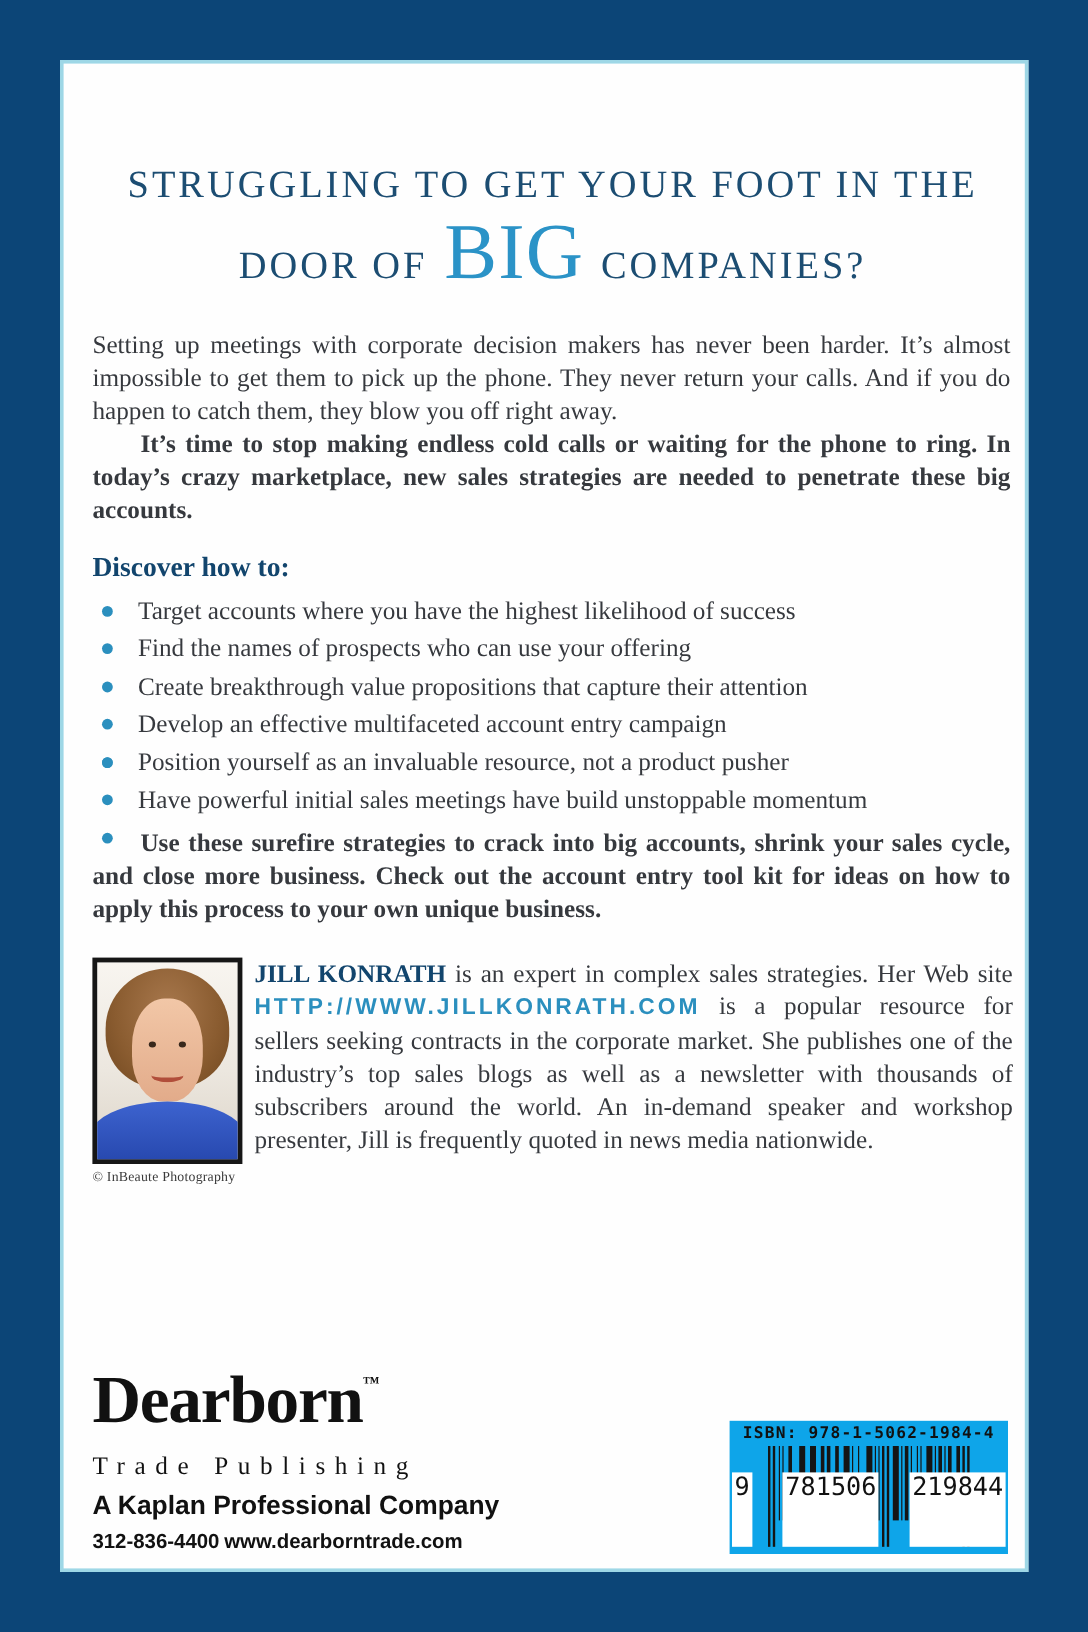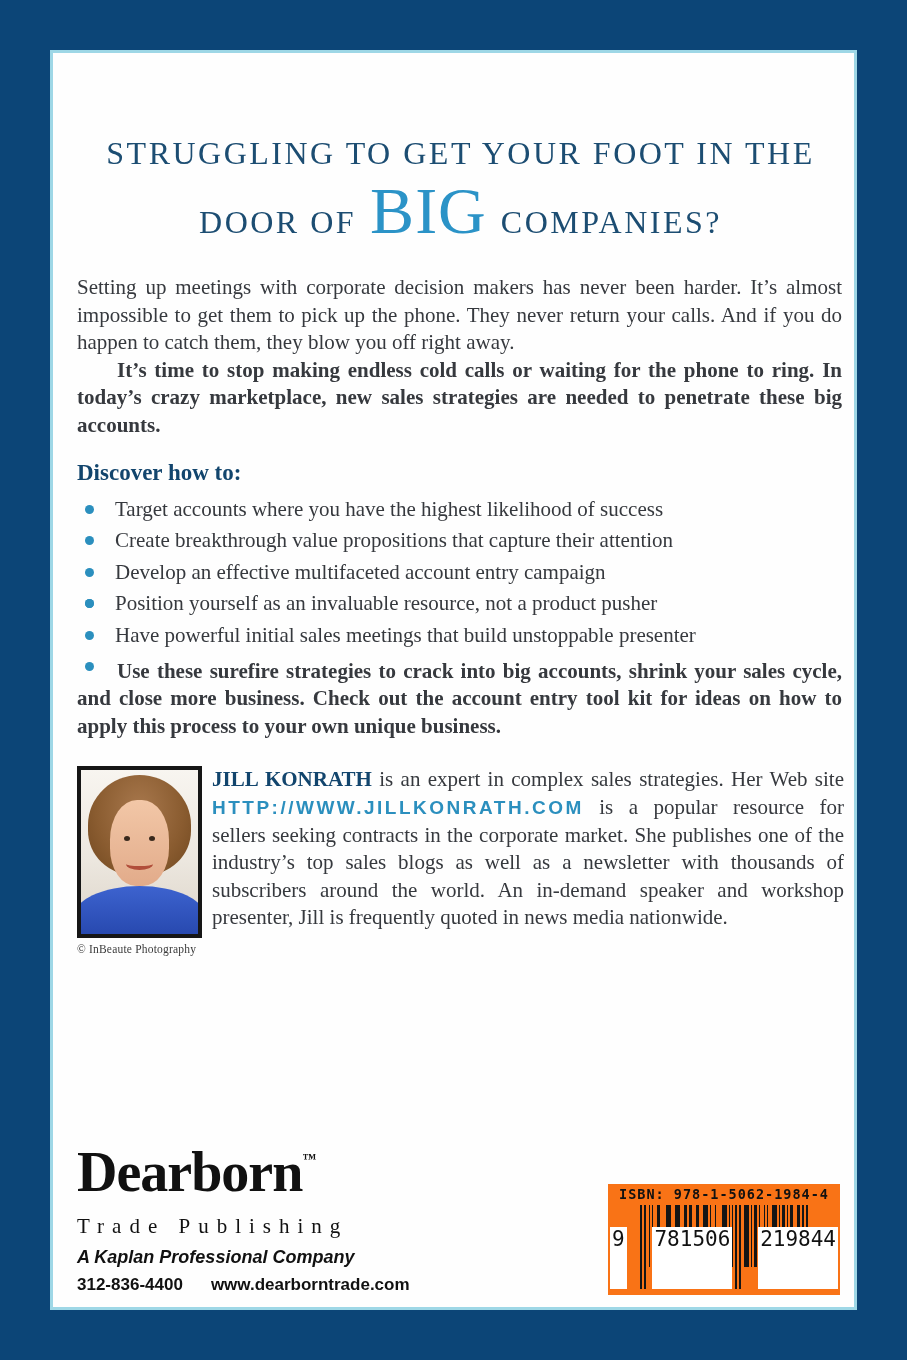--- a/index.html
+++ b/index.html
@@ -66,25 +66,25 @@
              font-size:19px; letter-spacing:2.5px; }
 
   
   .bottom { position:absolute; left:24px; right:14px; bottom:12px;
             display:flex; justify-content:space-between; align-items:flex-end; }
 
   .publisher { color:#111; }
   .dearborn { font-size:56px; font-weight:bold; letter-spacing:-1px; line-height:1; font-family:"Liberation Serif", serif; }
   .dearborn sup { font-size:14px; vertical-align:28px; letter-spacing:0; }
   .tradepub { margin-top:14px; font-size:21px; letter-spacing:8px; font-weight:500; }
-  .kaplan { margin-top:8px; font-family:"Liberation Sans", sans-serif; font-size:18px; font-weight:600;font-style:italic; }
+  .kaplan { margin-top:8px; font-family:"Liberation Sans", sans-serif; font-size:22px; font-weight:600; }
   .kaplan b { font-weight:800; }
-  .contact { margin-top:7px; font-family:"Liberation Sans", sans-serif; font-size:17px; font-weight:bold; display:flex; gap:28px; }
+  .contact { margin-top:7px; font-family:"Liberation Sans", sans-serif; font-size:17px; font-weight:bold; display:flex; gap:4px; }
 
-  .barcode-box { width:232px; background:#f97316; text-align:center; padding:2px 2px 4px; }
+  .barcode-box { width:232px; background:#0ea5e9; text-align:center; padding:2px 2px 4px; }
   .isbn { font-family:"DejaVu Sans Mono", monospace; font-size:13.5px; font-weight:bold;
           letter-spacing:1px; margin-bottom:3px; color:#111; }
   .bars { position:relative; height:86px; display:flex; align-items:flex-start;
           justify-content:center; }
   .bars span { display:inline-block; height:62px; background:#151515; }
   .bars span.tall { height:84px; }
   .bc-digits { position:absolute; left:0; right:0; top:58px; height:26px;
     display:flex; justify-content:space-between; align-items:flex-end;
     font-family:"DejaVu Sans Mono", monospace; font-size:21px; color:#111; }
   .bc-digits span { background:#fff; padding:0 2px; line-height:24px; }
@@ -104,25 +104,26 @@
       </div>
     </div>
 
     <p class="body-para">Setting up meetings with corporate decision makers has never been harder. It’s almost impossible to get them to pick up the phone. They never return your calls. And if you do happen to catch them, they blow you off right away.</p>
     <p class="body-para follow indent">It’s time to stop making endless cold calls or waiting for the phone to ring. In today’s crazy marketplace, new sales strategies are needed to penetrate these big accounts.</p>
 
     <h3 class="discover">Discover how to:</h3>
 
     <ul class="bullets">
       <li><span class="dot"></span><span>Target accounts where you have the highest likelihood of success</span></li>
+      <li><span class="dot"></span><span>Find the names of prospects who can use your offering</span></li>
       <li><span class="dot"></span><span>Create breakthrough value propositions that capture their attention</span></li>
       <li><span class="dot"></span><span>Develop an effective multifaceted account entry campaign</span></li>
       <li><span class="dot"></span></li>
       <li><span class="dot"></span><span>Position yourself as an invaluable resource, not a product pusher</span></li>
-      <li><span class="dot"></span><span>Have powerful initial sales meetings that build unstoppable presenter</span></li>
+      <li><span class="dot"></span><span>Have powerful initial sales meetings have build unstoppable momentum</span></li>
       <li><span class="dot"></span></li>
     </ul>
 
     <p class="body-para follow indent" style="margin-top:12px">Use these surefire strategies to crack into big accounts, shrink your sales cycle, and close more business. Check out the account entry tool kit for ideas on how to apply this process to your own unique business.</p>
 
     <div class="bio">
       <div class="photo-col">
         <div class="photo">
           <div class="hair"></div>
           <div class="face">

